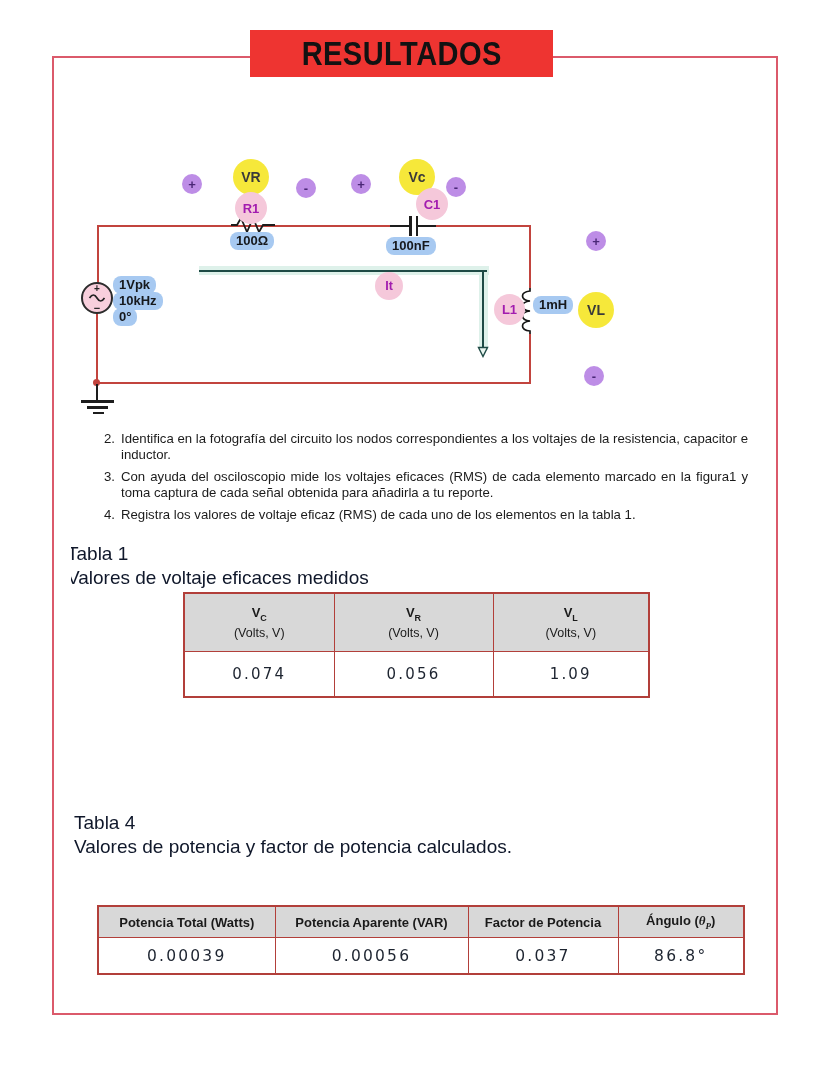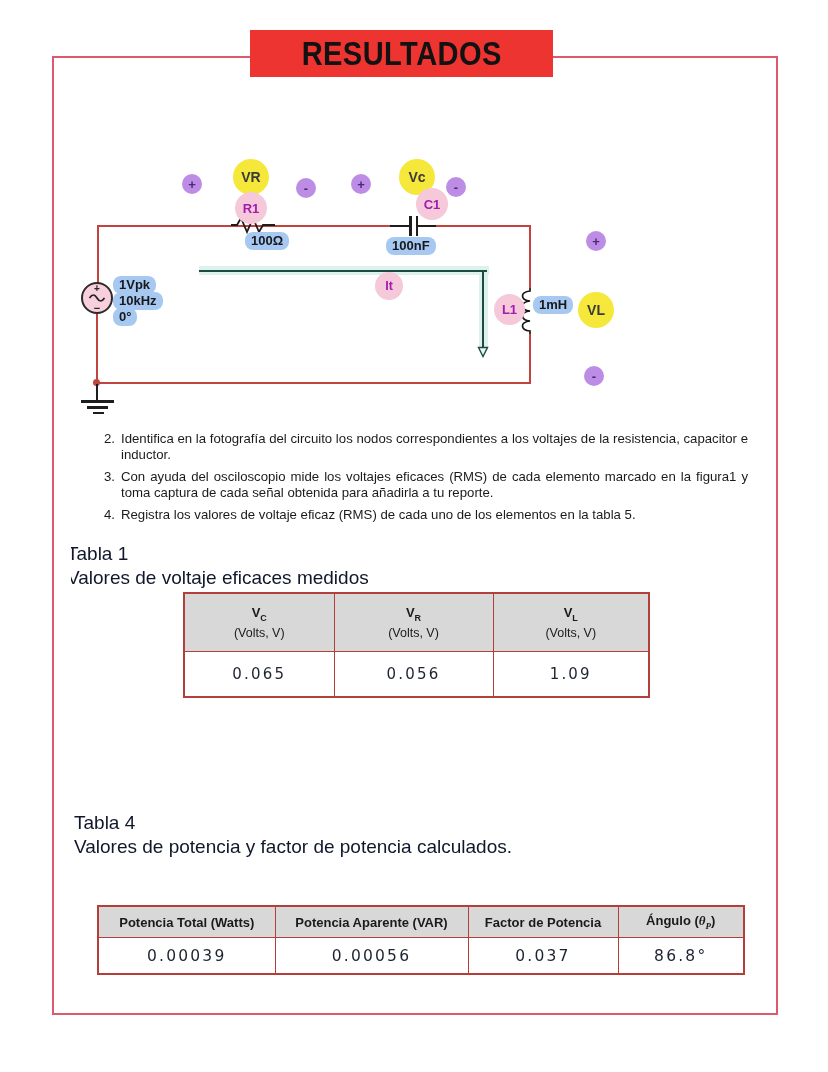--- a/index.html
+++ b/index.html
@@ -94,21 +94,21 @@
   <div class="abs pill" style="left:113px;top:276px;">1Vpk</div>
   <div class="abs pill" style="left:113px;top:292px;">10kHz</div>
   <div class="abs pill" style="left:113px;top:308px;">0°</div>
 
   <svg class="abs" style="left:231px;top:216px;z-index:4;" width="44" height="18" viewBox="0 0 44 18">
     <path d="M0 9 H6 L10 2 L16 16 L22 2 L28 16 L32 9 H44" stroke="#1d1d1d" stroke-width="1.8" fill="none"></path>
   </svg>
   <div class="abs pm" style="left:182px;top:174px;">+</div>
   <div class="abs probe" style="left:233px;top:159px;">VR</div>
   <div class="abs comp" style="left:235px;top:192px;width:32px;height:32px;font-size:13px;">R1</div>
-  <div class="abs pill" style="left:230px;top:232px;margin-left:15px;">100Ω</div>
+  <div class="abs pill" style="left:230px;top:232px;">100Ω</div>
   <div class="abs pm" style="left:296px;top:178px;">-</div>
 
   <div class="abs" style="left:402px;top:214px;width:24px;height:24px;background:#fff;z-index:3;"></div>
   <div class="abs dark" style="left:390px;top:224.5px;width:19px;height:2px;z-index:4;"></div>
   <div class="abs dark" style="left:418px;top:224.5px;width:18px;height:2px;z-index:4;"></div>
   <div class="abs dark" style="left:409px;top:216px;width:2.5px;height:20px;z-index:4;"></div>
   <div class="abs dark" style="left:415.5px;top:216px;width:2.5px;height:20px;z-index:4;"></div>
   <div class="abs pm" style="left:351px;top:174px;">+</div>
   <div class="abs probe" style="left:399px;top:159px;">Vc</div>
   <div class="abs comp" style="left:416px;top:188px;width:32px;height:32px;font-size:13px;">C1</div>
@@ -139,21 +139,21 @@
   <div class="instr">
     <span class="num">2.</span>
     <div class="txt">Identifica en la fotografía del circuito los nodos correspondientes a los voltajes de la resistencia, capacitor e inductor.</div>
   </div>
   <div class="instr">
     <span class="num">3.</span>
     <div class="txt">Con ayuda del osciloscopio mide los voltajes eficaces (RMS) de cada elemento marcado en la figura1 y toma captura de cada señal obtenida para añadirla a tu reporte.</div>
   </div>
   <div class="instr">
     <span class="num">4.</span>
-    <div class="txt">Registra los valores de voltaje eficaz (RMS) de cada uno de los elementos en la tabla 5.</div>
+    <div class="txt">Registra los valores de voltaje eficaz (RMS) de cada uno de los elementos en la tabla 1.</div>
   </div>
 </div>
 
 <div class="abs cap clip" style="left:71px;top:543px;">
   <span>Tabla 1</span>
 </div>
 <div class="abs cap clip" style="left:71px;top:567px;">
   <span>Valores de voltaje eficaces medidos</span>
 </div>
 
@@ -174,21 +174,21 @@
         <div class="unit">(Volts, V)</div>
       </th>
       <th>
         <div class="sym"><span>V</span><sub>L</sub></div>
         <div class="unit">(Volts, V)</div>
       </th>
     </tr>
   </thead>
   <tbody>
     <tr>
-      <td class="hand">0.065</td>
+      <td class="hand">0.074</td>
       <td class="hand">0.056</td>
       <td class="hand">1.09</td>
     </tr>
   </tbody>
 </table>
 
 <div class="abs cap" style="left:74px;top:812px;">
   <span>Tabla 4</span>
 </div>
 <div class="abs cap" style="left:74px;top:836px;">

